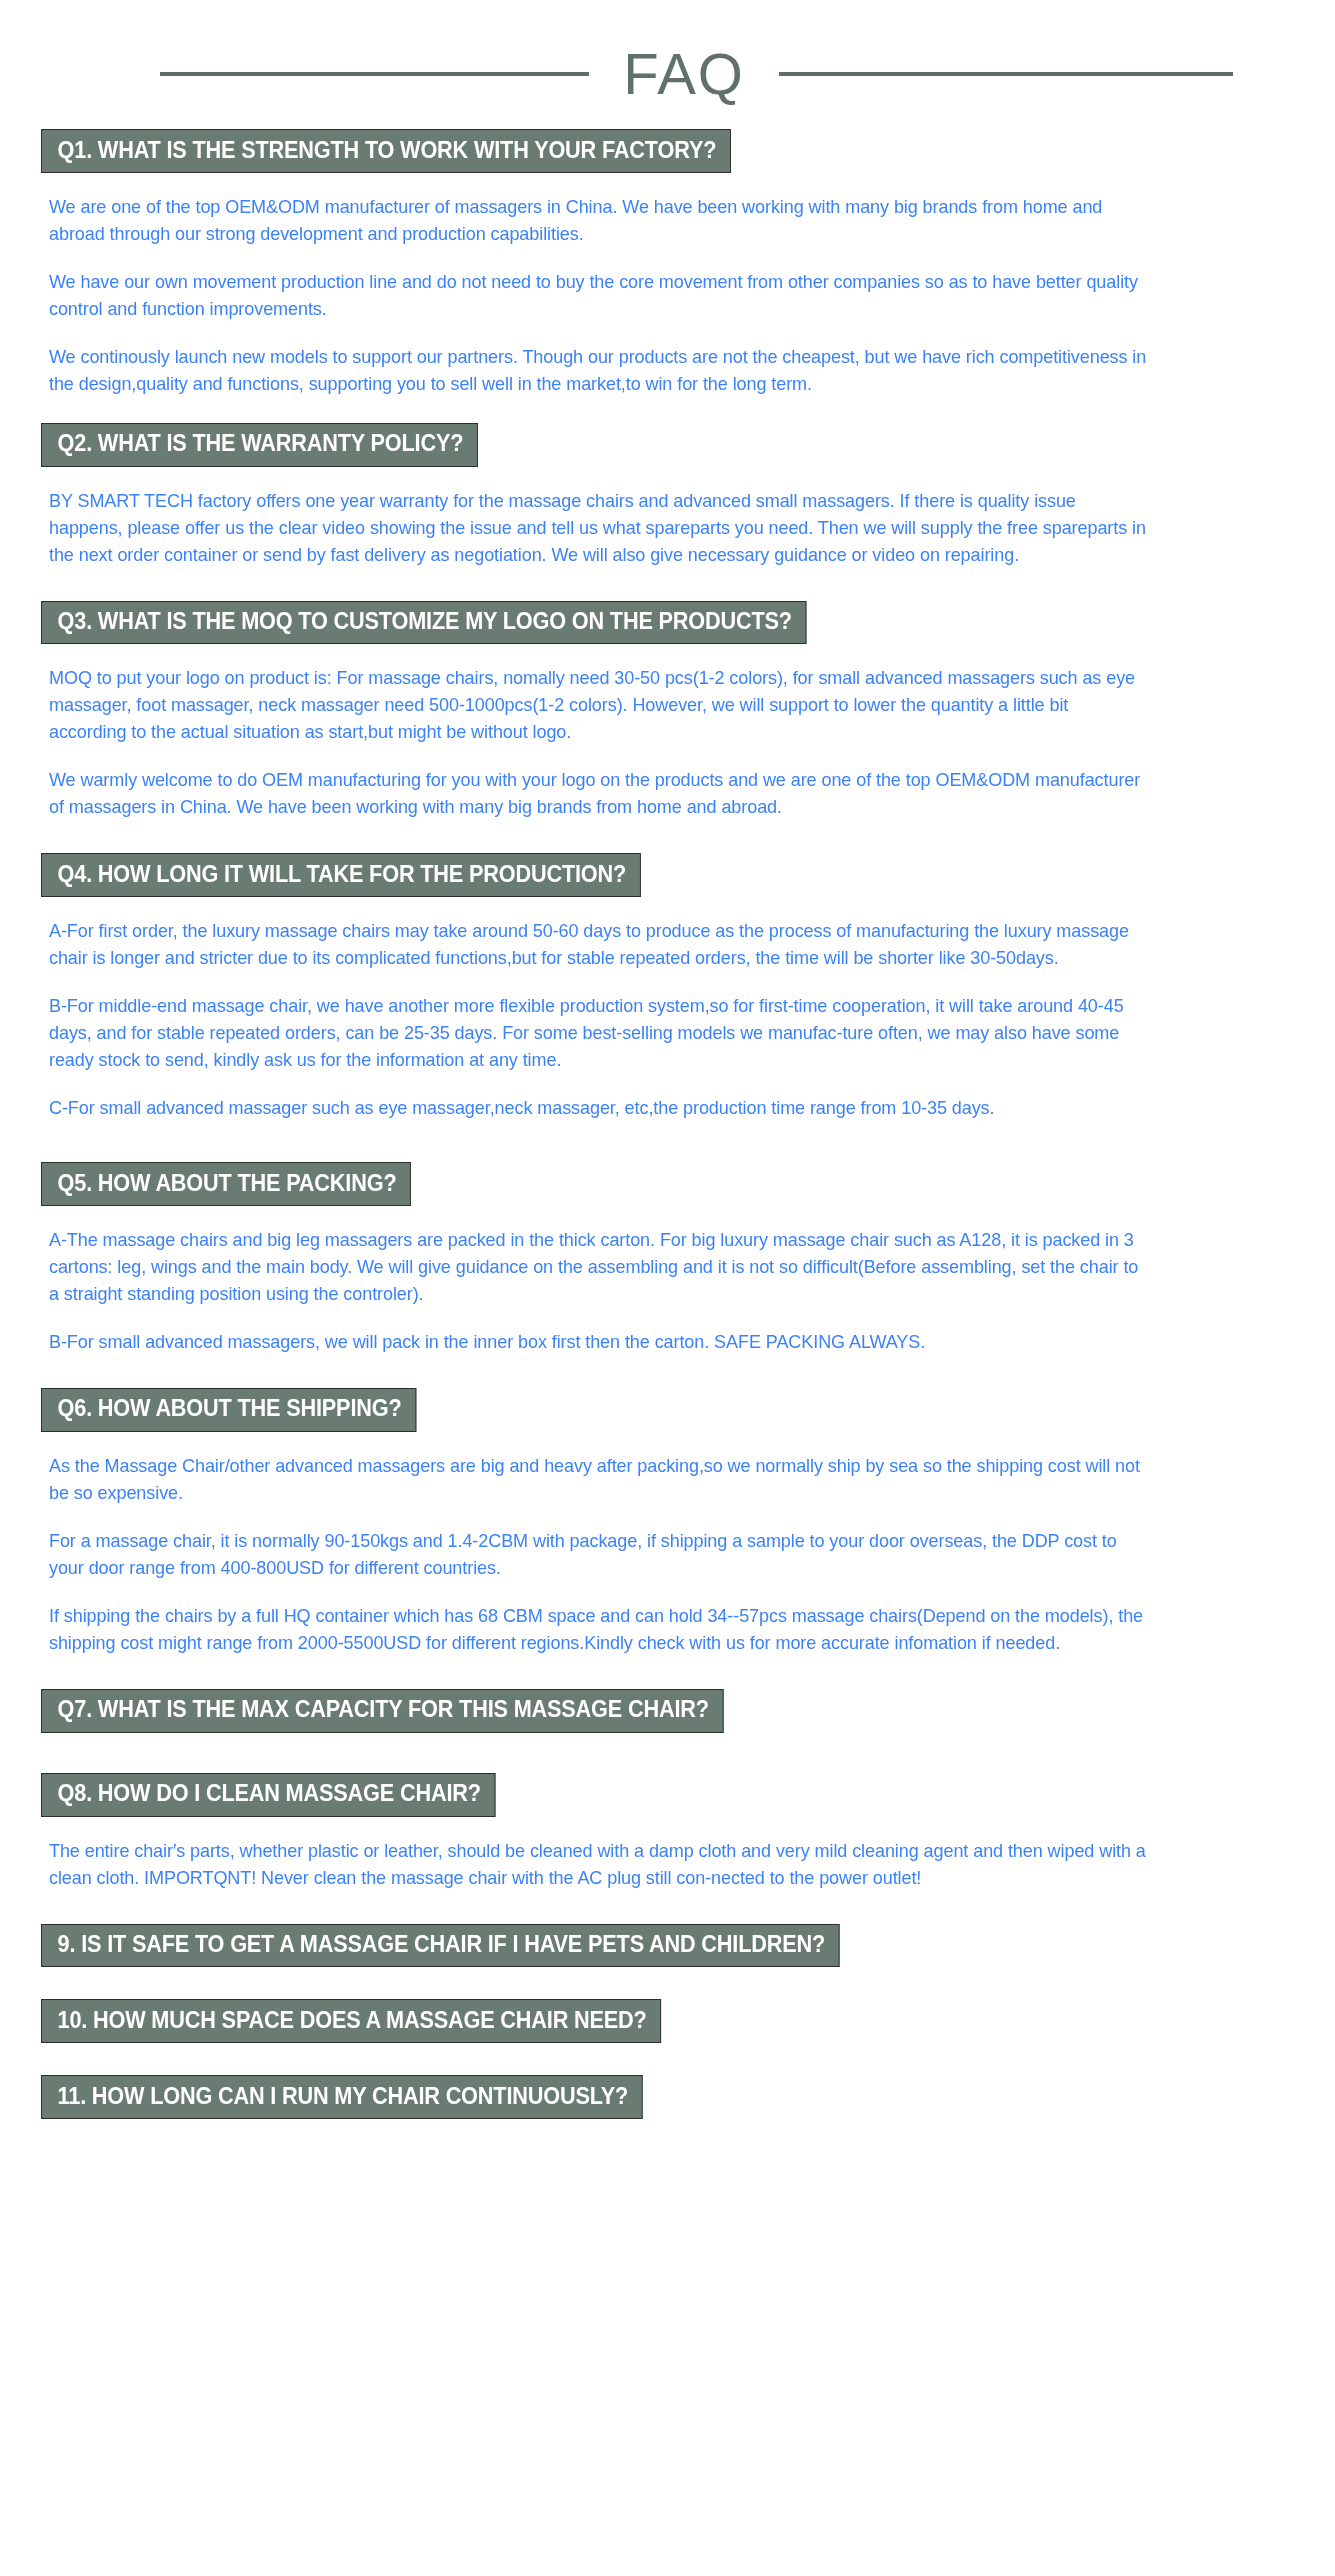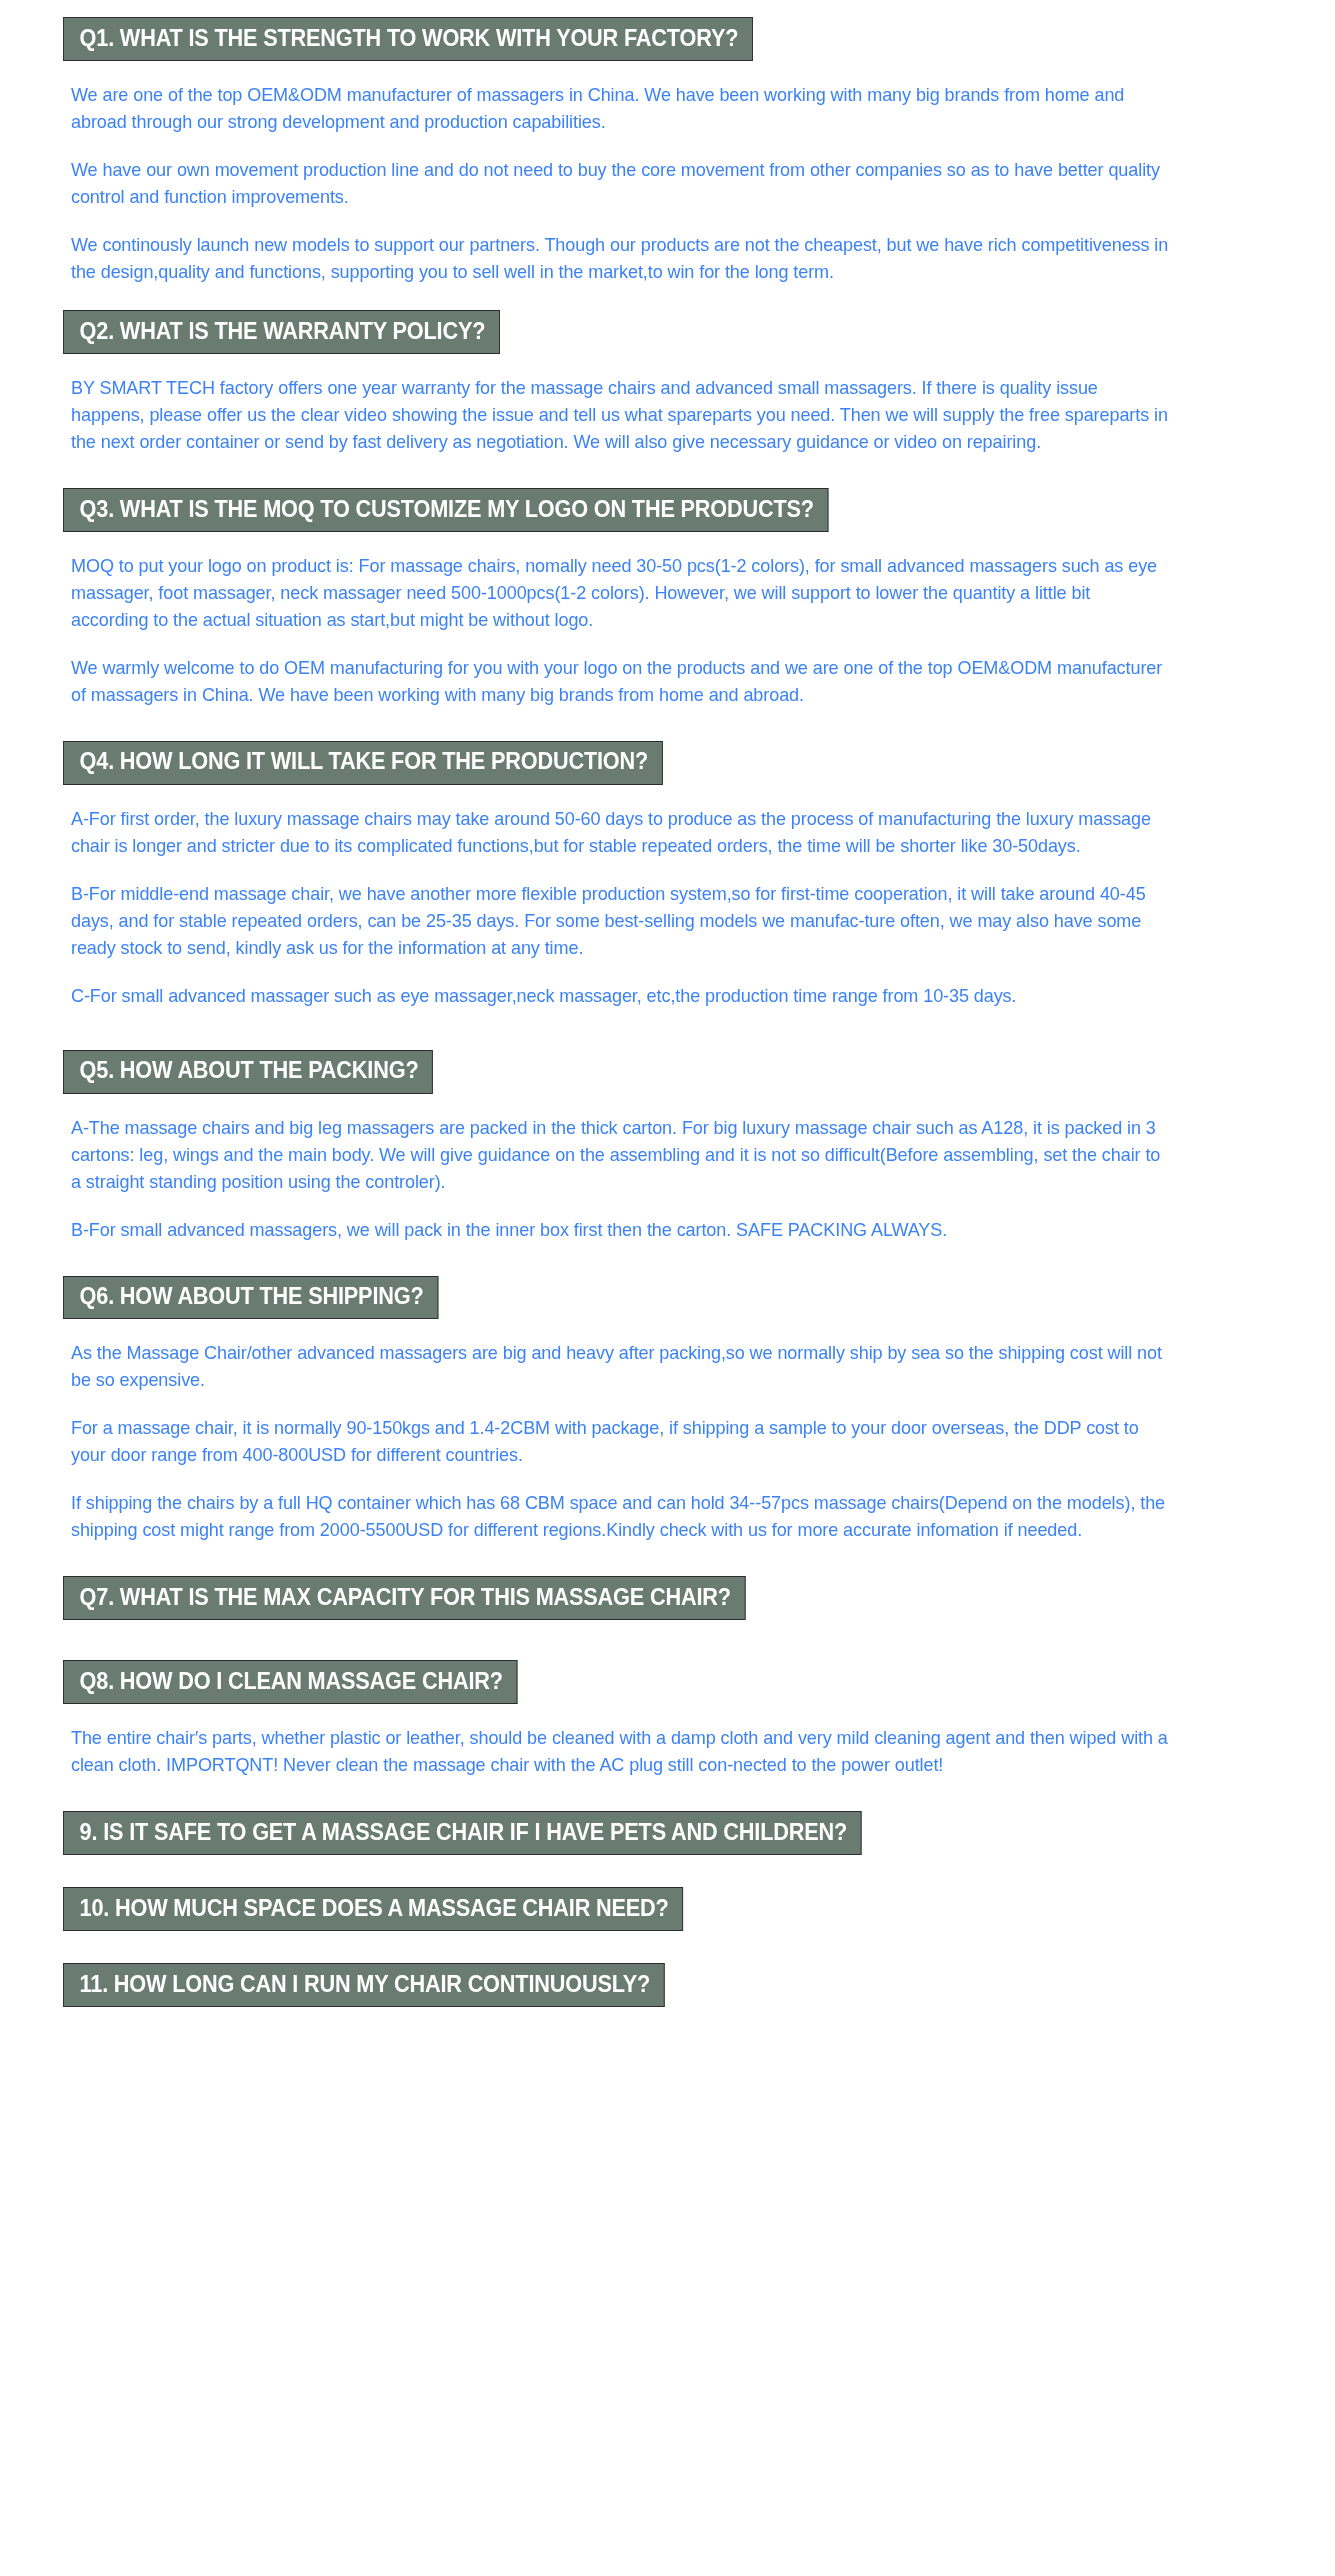--- a/index.html
+++ b/index.html
@@ -51,21 +51,20 @@
     letter-spacing: 1.9px;
     color: #5f7168;
     line-height: 1;
     white-space: nowrap;
     font-family: "Liberation Sans", sans-serif;
   }
 
   
   .faq-list {
     padding: 17px 0 38px 0;
-    margin-left: 22px;
   }
   .faq-item {
     margin-bottom: 0;
   }
 
   .q-bar {
     display: inline-block;
     background: #6a7c72;
     border: 1.9px solid #2c2c2c;
     color: #ffffff;
@@ -104,20 +103,25 @@
   
   .spacer-sm { height: 24.5px; }
   .spacer-md { height: 32px; }
   .spacer-lg { height: 40px; }
 </style>
 </head>
 <body>
 
 <div class="page">
 
+  <div class="faq-header">
+    <div class="rule rule-left"></div>
+    <div class="faq-title">FAQ</div>
+    <div class="rule rule-right"></div>
+  </div>
 
   <div class="faq-list">
       <div class="faq-item"><div class="q-bar">Q1. WHAT IS THE STRENGTH TO WORK WITH YOUR FACTORY?</div><div class="answer">
           <p>We are one of the top OEM&amp;ODM manufacturer of massagers in China. We have been working with many big brands from home and abroad through our strong development and production capabilities.</p>
           <p class="gap">We have our own movement production line and do not need to buy the core movement from other companies so as to have better quality control and function improvements.</p>
           <p class="gap">We continously launch new models to support our partners. Though our products are not the cheapest, but we have rich competitiveness in the design,quality and functions, supporting you to sell well in the market,to win for the long term.</p>
         </div><div class="spacer-sm"></div></div>
       <div class="faq-item"><div class="q-bar">Q2.  WHAT IS THE WARRANTY POLICY?</div><div class="answer">
           <p>BY SMART TECH factory offers one year warranty for the massage chairs and advanced small massagers. If there is quality issue happens, please offer us the clear video showing the issue and tell us what spareparts you need. Then we will supply the free spareparts in the next order container or send by fast delivery as negotiation. We will also give necessary guidance or video on repairing.</p>
         </div><div class="spacer-md"></div></div>

